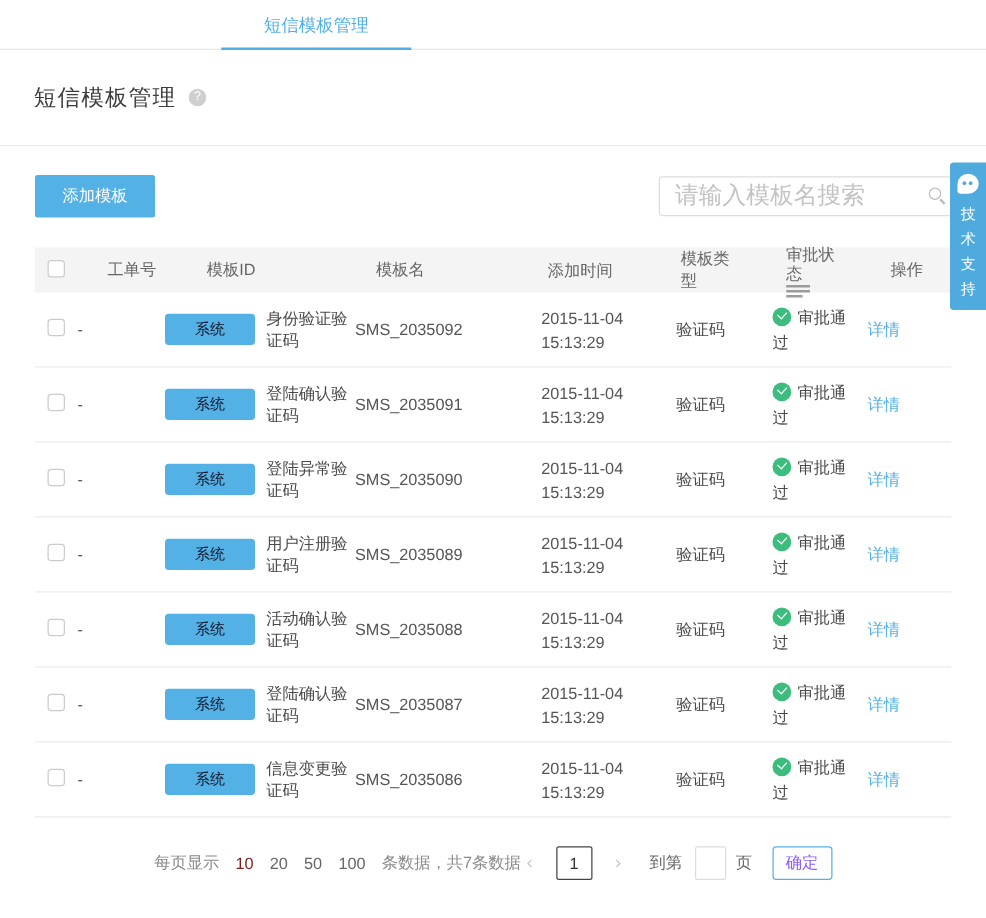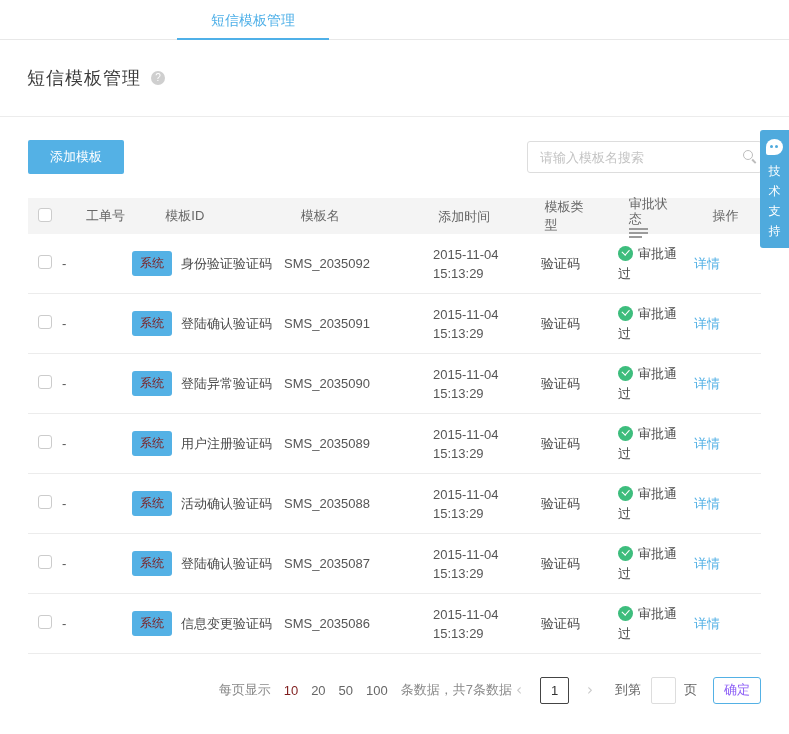--- a/index.html
+++ b/index.html
@@ -20,21 +20,21 @@
     color: #fff; font-size: 10px; line-height: 14px; text-align: center;
     margin-left: 10px; display: inline-block; }
 
   
   .toolbar { margin: 23px 27px 0 28px; display: flex; justify-content: space-between; align-items: center; }
   .btn-primary { background: #54b1e5; color: #fff; border: none; font-size: 13px;
     padding: 0 22px; height: 34px; border-radius: 2px; cursor: pointer;
     font-family: inherit; }
   .search-wrap { position: relative; width: 235px; }
   .search-input { width: 235px; height: 32px; border: 1px solid #ddd; border-radius: 3px;
-    padding: 0 30px 0 12px; font-size: 13px; color: #555; outline: none; font-family: inherit; }
+    padding: 0 30px 0 12px; font-size: 19px; color: #555; outline: none; font-family: inherit; }
   .search-input::placeholder { color: #c3c3c3; }
   .search-icon { position: absolute; right: 9px; top: 9px; width: 10px; height: 10px;
     border: 1.5px solid #bdbdbd; border-radius: 50%; }
   .search-icon::after { content: ""; position: absolute; width: 1.5px; height: 5px;
     background: #bdbdbd; left: 9px; top: 8px; transform: rotate(-45deg); }
 
   
   .support { position: absolute; right: 0; top: 130px; width: 29px; height: 118px;
     background: #4faadd; border-radius: 3px 0 0 3px; display: flex; flex-direction: column;
     align-items: center; padding-top: 9px; cursor: pointer; }
@@ -58,36 +58,36 @@
   .c-status{ width: 76px; }
   .c-act   { width: 66px; }
   .th-status { line-height: 15px; padding-top: 4px; }
   .filter-icon { display: block; margin-top: 2px; }
   .filter-icon i { display: block; height: 2px; background: #9b9b9b; margin-bottom: 2px; width: 19px; }
   .filter-icon i:nth-child(3) { width: 13px; }
   .checkbox { width: 14px; height: 14px; border: 1px solid #ccc; border-radius: 3px;
     background: #fff; display: inline-block; cursor: pointer; }
   .row { display: flex; align-items: center; height: 60px; border-bottom: 1px solid #ececec; }
   .row .c-order { color: #555; }
-  .badge { background: #54b1e5; color: #7f1d1d; font-size: 12px; padding: 4px 8px;
+  .badge { background: #54b1e5; color: #0f172a; font-size: 12px; padding: 4px 24px;
     border-radius: 3px; margin-right: 9px; white-space: nowrap; }
   .tpl-name { color: #4a4a4a; }
   .mono-id { color: #555; }
   .date { color: #555; }
   .status-txt { color: #4a4a4a; line-height: 20px; width: 64px; }
   .check-icon { width: 15px; height: 15px; border-radius: 50%; background: #3dbd7d;
     display: inline-block; vertical-align: -3px; margin-right: 5px; position: relative; }
   .check-icon::after { content: ""; position: absolute; left: 4px; top: 3.5px; width: 6px;
     height: 3.5px; border-left: 1.8px solid #fff; border-bottom: 1.8px solid #fff;
     transform: rotate(-48deg); }
   .link { color: #54b1e5; cursor: pointer; }
 
   
   .pagination { margin: 0 28px; height: 72px; display: flex; align-items: center;
-    justify-content: flex-end; font-size: 13px; color: #8a8a8a; }
+    justify-content: center; font-size: 13px; color: #8a8a8a; }
   .per-page { display: flex; align-items: center; gap: 13px; }
   .pp-opt { color: #666; cursor: pointer; }
   .pp-opt.active { color: #7f1d1d; }
   .pager { display: flex; align-items: center; }
   .chev { color: #c9c9c9; font-size: 15px; cursor: pointer; padding: 0 4px;
     font-family: "DejaVu Sans", sans-serif; }
   .page-box { width: 29px; height: 27px; border: 1px solid #444; border-radius: 2px;
     text-align: center; line-height: 25px; color: #333; margin: 0 14px; cursor: pointer; }
   .goto-label { color: #666; margin-left: 18px; }
   .goto-input { width: 25px; height: 27px; border: 1px solid #ddd; border-radius: 2px;

